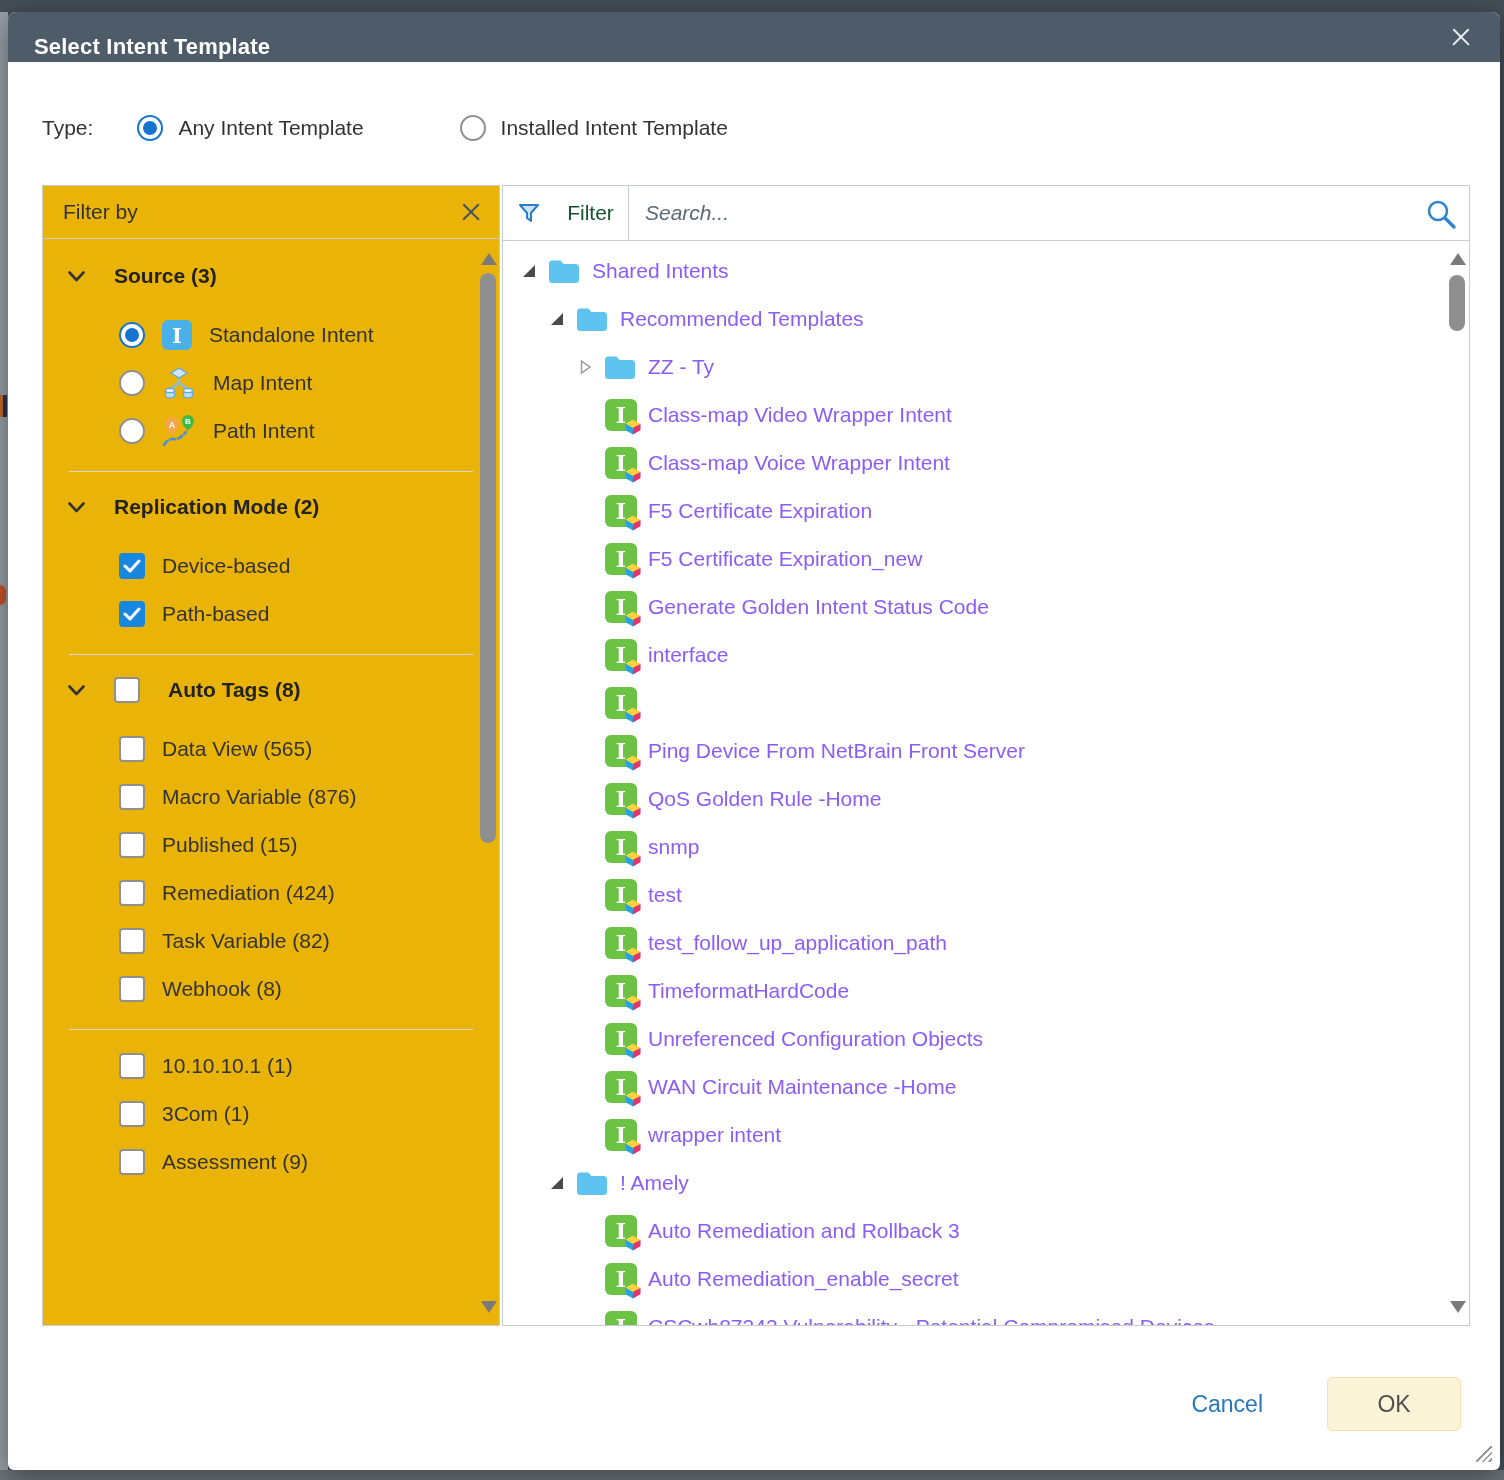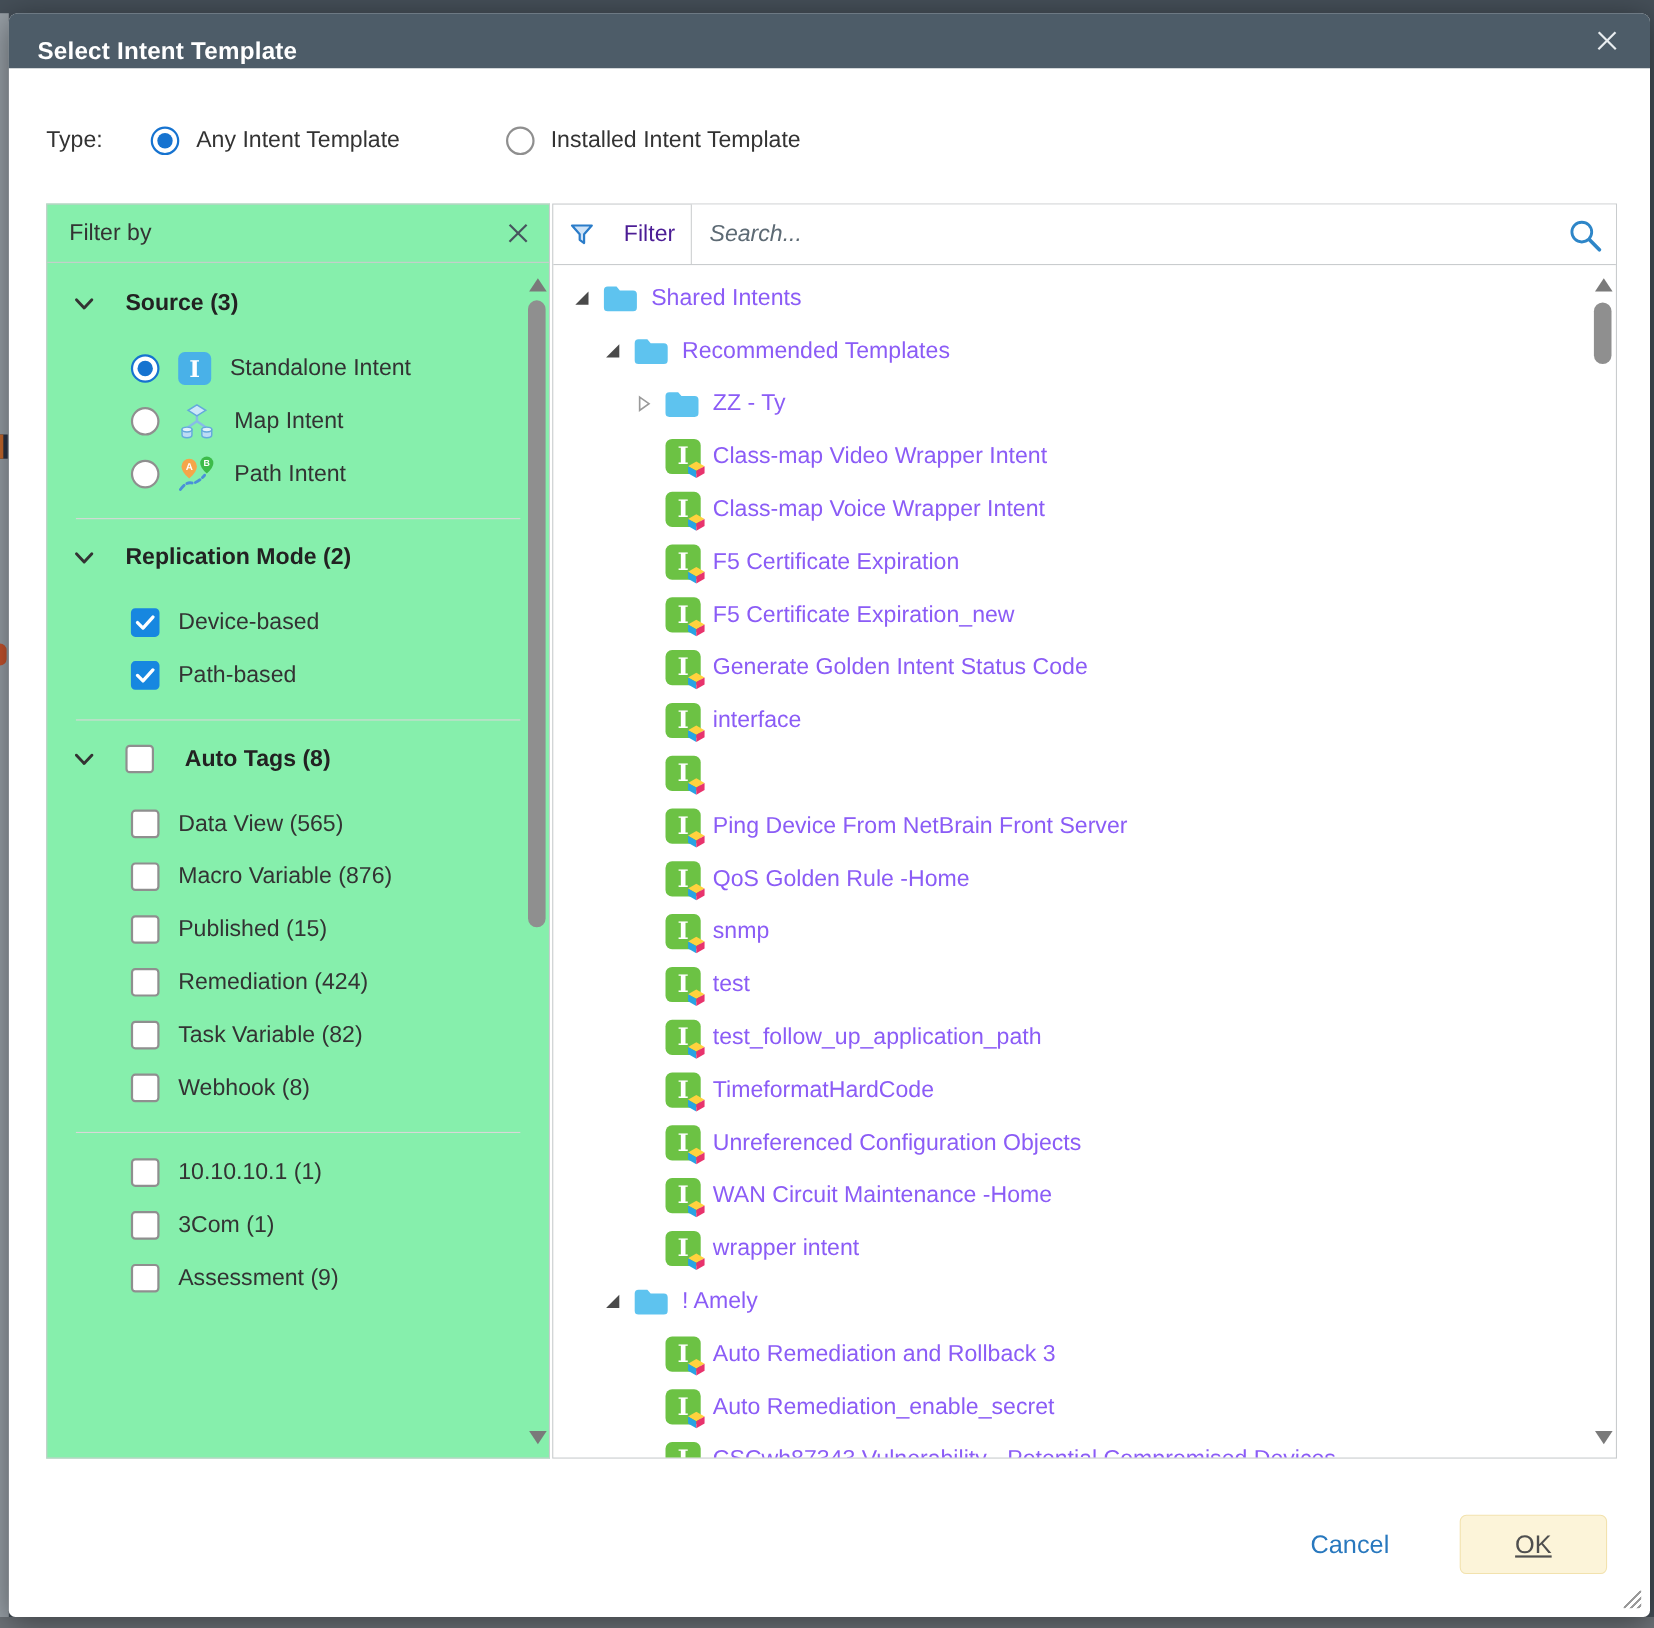--- a/index.html
+++ b/index.html
@@ -24,21 +24,21 @@
 
   
   .type-row { position:absolute; left:34px; top:98px; height:36px; display:flex; align-items:center; font-size:21px; color:#333; }
   .type-label { margin-right:44px; }
   .radio-opt { display:flex; align-items:center; gap:15px; margin-right:96px; cursor:pointer; }
   .radio { width:26px; height:26px; border-radius:50%; border:2px solid #8f8f8f; background:#fff; position:relative; flex:0 0 auto; }
   .radio.sel { border-color:#1673d0; }
   .radio.sel::after { content:""; position:absolute; left:4px; top:4px; width:14px; height:14px; border-radius:50%; background:#1673d0; }
 
   
-  .fpanel { position:absolute; left:34px; top:173px; width:458px; height:1141px; border:1px solid #c9ccce; background:#86efac; }
+  .fpanel { position:absolute; left:34px; top:173px; width:458px; height:1141px; border:1px solid #c9ccce; background:#eab308; }
   .fpanel-hdr { height:53px; border-bottom:1px solid #c9ccce; display:flex; align-items:center; padding:0 18px 0 20px; }
   .fpanel-hdr .t { font-size:21px; color:#333; }
   .fpanel-hdr .x { margin-left:auto; width:20px; height:20px; position:relative; cursor:pointer; }
   .fpanel-hdr .x::before,.fpanel-hdr .x::after { content:""; position:absolute; left:-1px; top:9px; width:22px; height:2.2px; background:#47545e; }
   .fpanel-hdr .x::before { transform:rotate(45deg);} .fpanel-hdr .x::after { transform:rotate(-45deg);}
   .fbody { position:relative; height:1086px; overflow:hidden; padding-top:14px; }
   .fsec-h { height:46px; margin-bottom:12px; display:flex; align-items:center; gap:28px; padding-left:24px;
     font-size:21px; font-weight:700; color:#222; }
   .frow { height:48px; display:flex; align-items:center; gap:17px; padding-left:76px; font-size:21px; color:#333; cursor:pointer; }
   .fdiv { border-top:1px solid #d8d8d8; margin:16px 26px 12px 26px; }
@@ -55,21 +55,21 @@
   .sbar { position:absolute; width:16px; }
   .sbar .up, .sbar .dn { position:absolute; left:1px; width:0; height:0; cursor:pointer; }
   .sbar .up { top:0; border-left:8px solid transparent; border-right:8px solid transparent; border-bottom:12px solid #7a7a7a; }
   .sbar .dn { bottom:0; border-left:8px solid transparent; border-right:8px solid transparent; border-top:12px solid #7a7a7a; }
   .sbar .thumb { position:absolute; left:0; width:16px; background:#8f8f8f; border-radius:8px; cursor:pointer; }
 
   
   .rpanel { position:absolute; left:494px; top:173px; width:968px; height:1141px; border:1px solid #c9ccce; background:#fff; }
   .toolrow { height:55px; border-bottom:1px solid #c9ccce; display:flex; }
   .filter-btn { width:126px; border-right:1px solid #c9ccce; display:flex; align-items:center; justify-content:center;
-    gap:26px; color:#4c1d95; font-size:21px; cursor:pointer; }
+    gap:26px; color:#14532d; font-size:21px; cursor:pointer; }
   .search-cell { flex:1; position:relative; display:flex; align-items:center; }
   .search-cell input { width:100%; height:100%; border:none; outline:none; padding:0 56px 0 16px;
     font-size:21px; font-family:"Liberation Sans", sans-serif; color:#333; }
   .search-cell input::placeholder { font-style:italic; color:#5d6a74; opacity:1; }
   .search-ic { position:absolute; right:12px; top:12px; cursor:pointer; }
 
   .treewrap { position:relative; height:1084px; overflow:hidden; padding-top:6px; }
   .trow { height:48px; display:flex; align-items:center; cursor:pointer; }
   .trow .arrow { width:20px; margin-right:8px; display:flex; justify-content:center; flex:0 0 auto; cursor:pointer; }
   .arr-exp { width:0; height:0; border-bottom:12px solid #4a4a4a; border-left:12px solid transparent; }
@@ -77,21 +77,21 @@
   .folder-ic { margin-right:11px; flex:0 0 auto; display:flex; }
   .intent-ic { position:relative; width:32px; height:32px; border-radius:6px; background:#6cc244; margin-right:11px; flex:0 0 auto;
     display:flex; align-items:center; justify-content:center; }
   .intent-ic .gi { color:#fff; font-family:"DejaVu Serif", serif; font-size:22px; font-weight:700; line-height:1; }
   .intent-ic svg.cube { position:absolute; right:-4px; bottom:-4px; }
 
   
   .footer { position:absolute; right:39px; bottom:39px; display:flex; align-items:center; gap:64px; }
   .cancel { color:#2878be; font-size:23px; cursor:pointer; }
   .okbtn { width:134px; height:54px; background:#fcf4d9; border:1px solid #f2e2ae; border-radius:6px;
-    color:#4f4f4f; font-size:23px; display:flex; align-items:center; justify-content:center; cursor:pointer;text-decoration:underline; }
+    color:#4f4f4f; font-size:23px; display:flex; align-items:center; justify-content:center; cursor:pointer; }
   .grip { position:absolute; right:8px; bottom:8px; width:16px; height:16px; cursor:nwse-resize;
     background:
       linear-gradient(135deg, transparent 0 46%, #9a9a9a 46% 54%, transparent 54%),
       linear-gradient(135deg, transparent 0 66%, #9a9a9a 66% 74%, transparent 74%),
       linear-gradient(135deg, transparent 0 86%, #9a9a9a 86% 94%, transparent 94%); }
 </style>
 </head>
 <body>
 
 <div class="bg-left-strip"></div>

